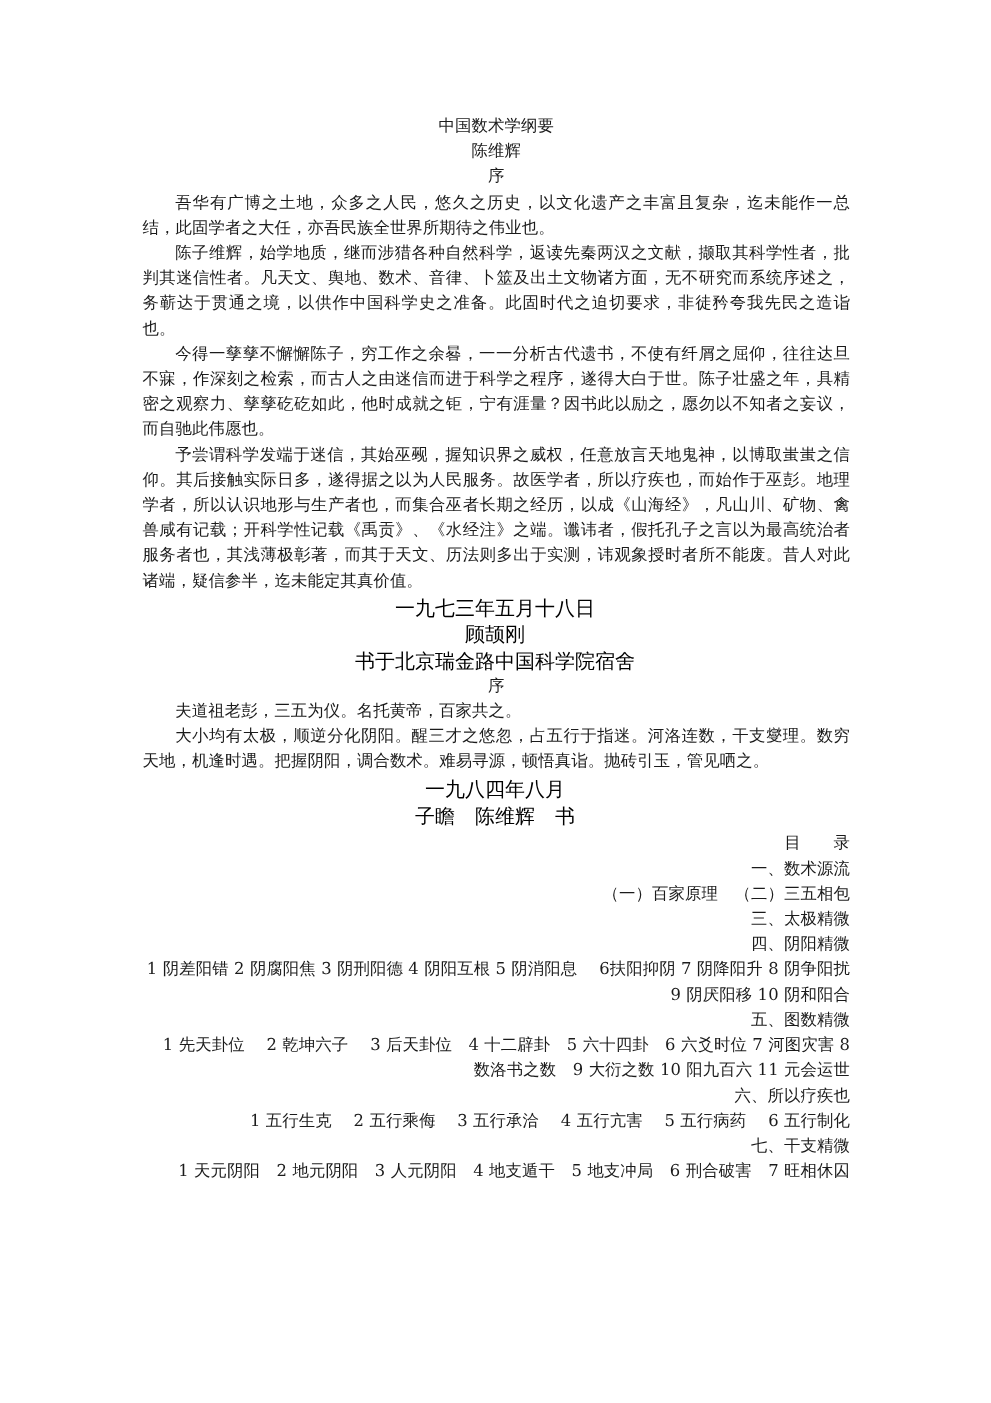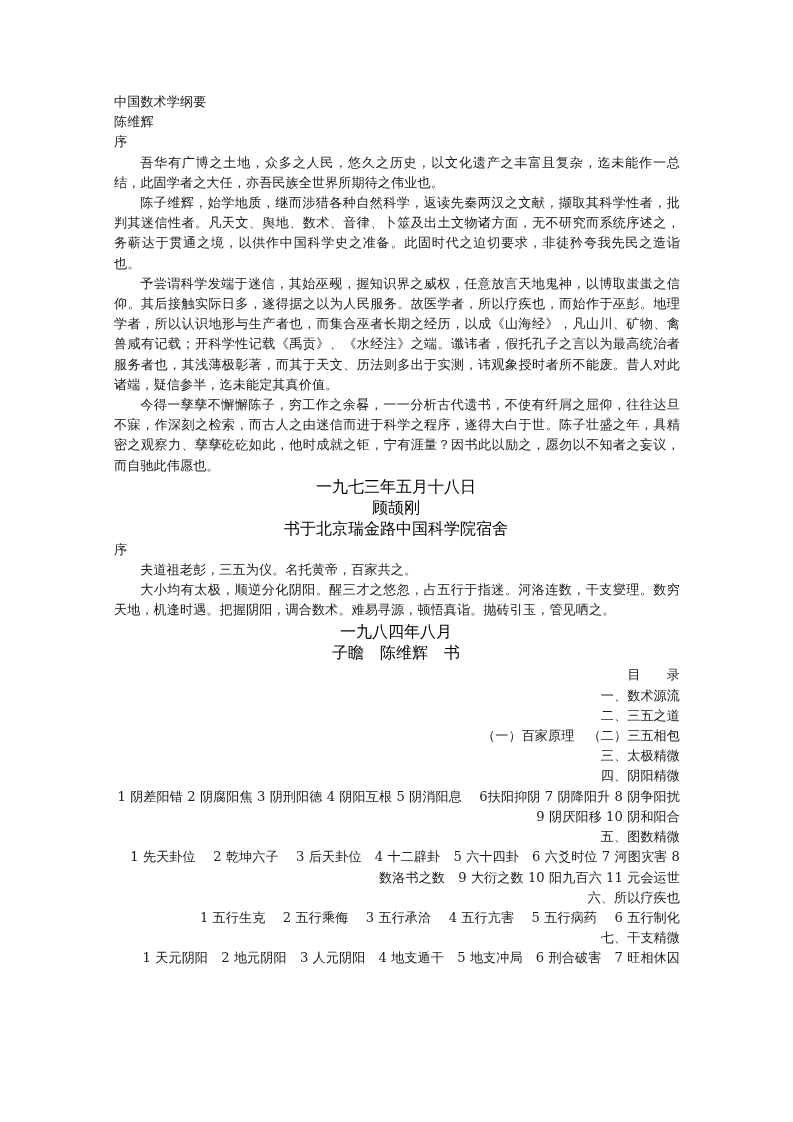--- a/index.html
+++ b/index.html
@@ -29,20 +29,21 @@
   .line, .para, .center, .right, .toc-line {
     font-size: 13.1px;
     line-height: 20.2px;
     letter-spacing: 0.1px;
     margin: 0;
     color: #1b1b1b;
     white-space: pre-wrap;
     word-break: break-all;
   }
   .center {
+    text-align: center;
   }
   .para {
     text-align: justify;
     text-align-last: left;
     text-indent: 2em;
   }
   .right-pad {
     text-align: center;
     padding-right: 2px;
   }
@@ -72,22 +73,22 @@
 
 <div class="page">
   <div class="content">
 
     <div class="center">中国数术学纲要</div>
     <div class="center">陈维辉</div>
     <div class="center">序</div>
 
     <p class="para">吾华有广博之土地，众多之人民，悠久之历史，以文化遗产之丰富且复杂，迄未能作一总结，此固学者之大任，亦吾民族全世界所期待之伟业也。</p>
     <p class="para">陈子维辉，始学地质，继而涉猎各种自然科学，返读先秦两汉之文献，撷取其科学性者，批判其迷信性者。凡天文、舆地、数术、音律、卜筮及出土文物诸方面，无不研究而系统序述之，务蕲达于贯通之境，以供作中国科学史之准备。此固时代之迫切要求，非徒矜夸我先民之造诣也。</p>
+    <p class="para">今得一孳孳不懈懈陈子，穷工作之余晷，一一分析古代遗书，不使有纤屑之屈仰，往往达旦不寐，作深刻之检索，而古人之由迷信而进于科学之程序，遂得大白于世。陈子壮盛之年，具精密之观察力、孳孳矻矻如此，他时成就之钜，宁有涯量？因书此以励之，愿勿以不知者之妄议，而自驰此伟愿也。</p>
     <p class="para">予尝谓科学发端于迷信，其始巫觋，握知识界之威权，任意放言天地鬼神，以博取蚩蚩之信仰。其后接触实际日多，遂得据之以为人民服务。故医学者，所以疗疾也，而始作于巫彭。地理学者，所以认识地形与生产者也，而集合巫者长期之经历，以成《山海经》，凡山川、矿物、禽兽咸有记载；开科学性记载《禹贡》、《水经注》之端。谶讳者，假托孔子之言以为最高统治者服务者也，其浅薄极彰著，而其于天文、历法则多出于实测，讳观象授时者所不能废。昔人对此诸端，疑信参半，迄未能定其真价值。</p>
-    <p class="para">今得一孳孳不懈懈陈子，穷工作之余晷，一一分析古代遗书，不使有纤屑之屈仰，往往达旦不寐，作深刻之检索，而古人之由迷信而进于科学之程序，遂得大白于世。陈子壮盛之年，具精密之观察力、孳孳矻矻如此，他时成就之钜，宁有涯量？因书此以励之，愿勿以不知者之妄议，而自驰此伟愿也。</p>
 
     <div class="sig-block">
       <div class="right-pad">一九七三年五月十八日</div>
       <div class="right-pad">顾颉刚</div>
       <div class="right-pad">书于北京瑞金路中国科学院宿舍</div>
     </div>
 
     <div class="center">序</div>
 
     <p class="para">夫道祖老彭，三五为仪。名托黄帝，百家共之。</p>
@@ -95,21 +96,20 @@
 
     <div class="sig-block">
       <div class="right-pad">一九八四年八月</div>
       <div class="right-pad">子瞻　陈维辉　书</div>
     </div>
 
     <div class="toc-title"><span>目</span><span class="gap"></span><span>录</span></div>
 
     <div>
       <div class="toc-line">一、数术源流</div>
-      <div class="toc-line">二、三五之道</div>
       <div class="toc-line sub">（一）百家原理　（二）三五相包</div>
       <div class="toc-line">三、太极精微</div>
       <div class="toc-line">四、阴阳精微</div>
       <div class="toc-line">1 阴差阳错 2 阴腐阳焦 3 阴刑阳德 4 阴阳互根 5 阴消阳息　 6扶阳抑阴 7 阴降阳升 8 阴争阳扰 9 阴厌阳移 10 阴和阳合</div>
       <div class="toc-line">五、图数精微</div>
       <div class="toc-line">1 先天卦位　 2 乾坤六子　 3 后天卦位　4 十二辟卦　5 六十四卦　6 六爻时位 7 河图灾害 8 数洛书之数　9 大衍之数 10 阳九百六 11 元会运世</div>
       <div class="toc-line">六、所以疗疾也</div>
       <div class="toc-line">1 五行生克　 2 五行乘侮　 3 五行承洽　 4 五行亢害　 5 五行病药　 6 五行制化</div>
       <div class="toc-line">七、干支精微</div>
       <div class="toc-line">1 天元阴阳　2 地元阴阳　3 人元阴阳　4 地支遁干　5 地支冲局　6 刑合破害　7 旺相休囚</div>

